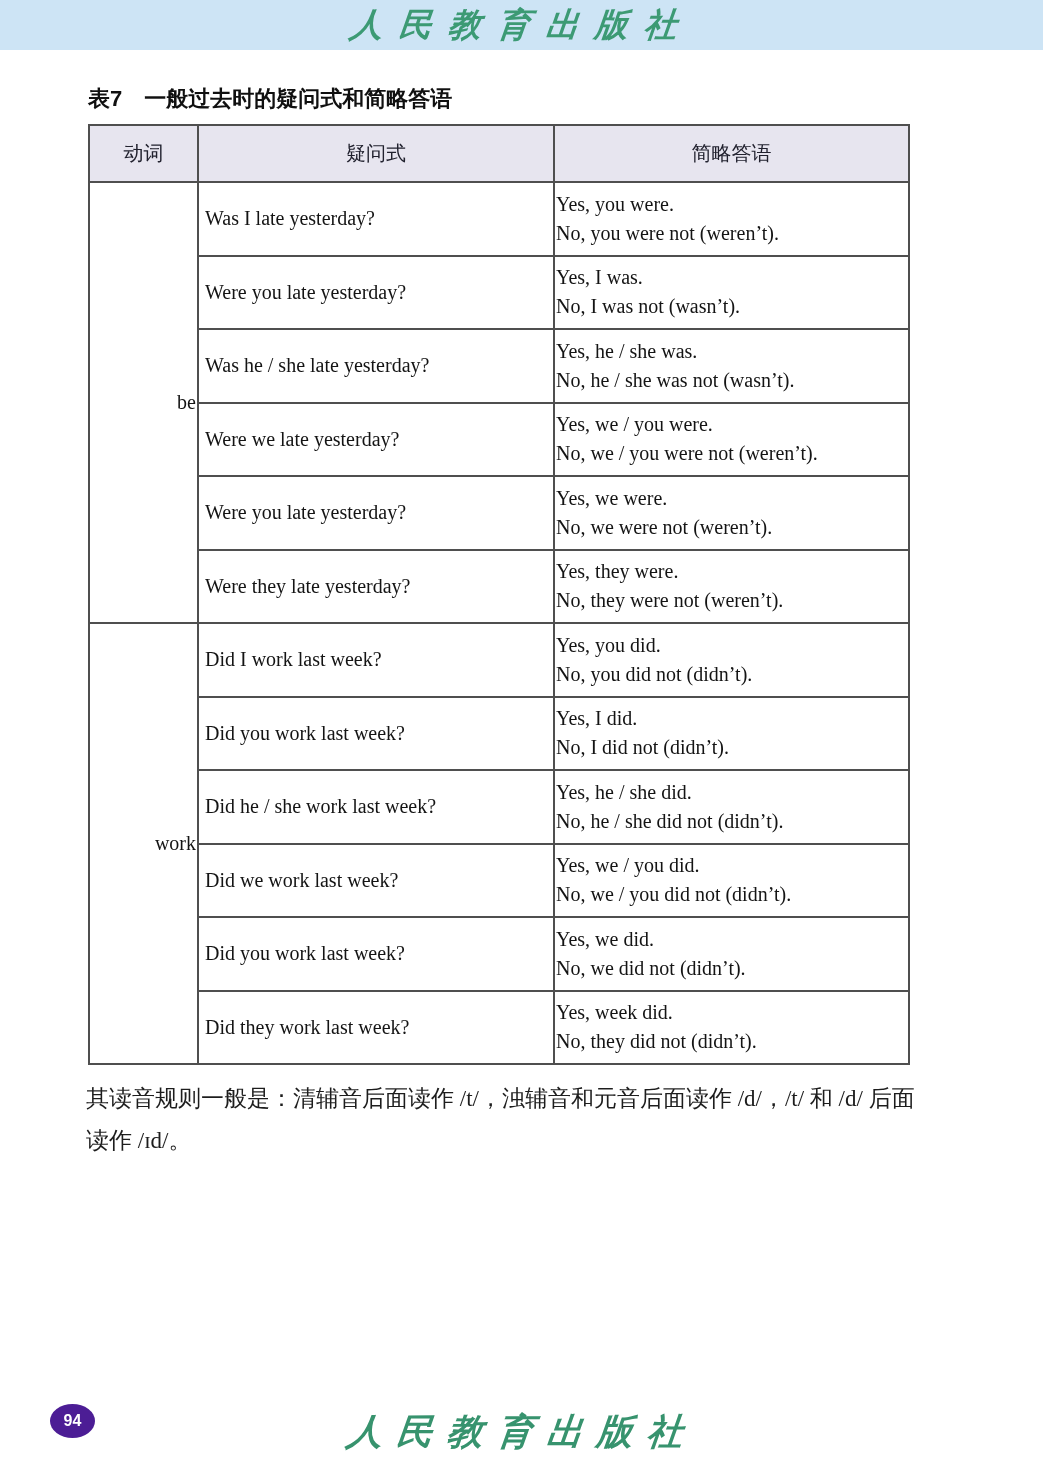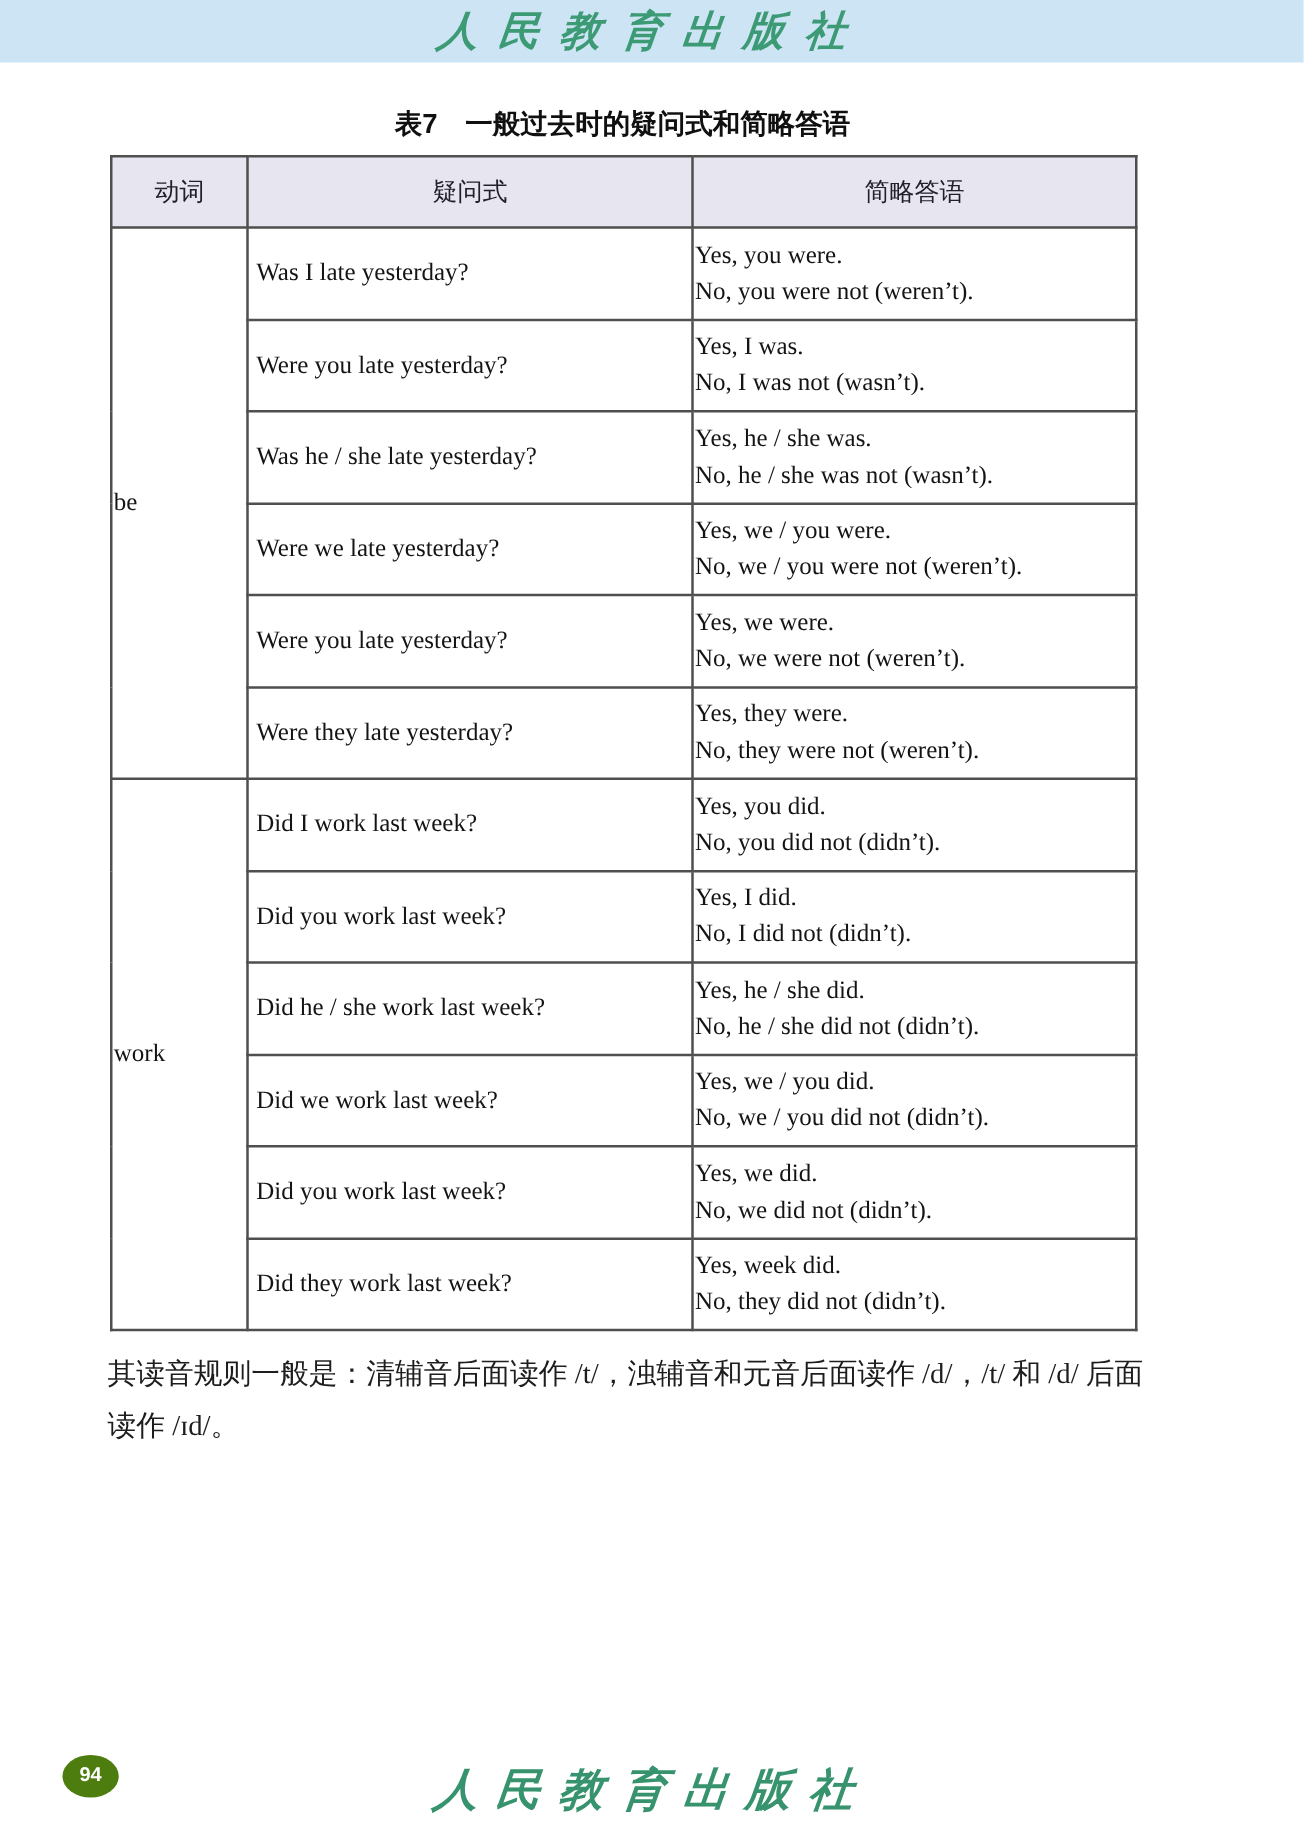--- a/index.html
+++ b/index.html
@@ -22,21 +22,20 @@
     font-style: italic;
     font-weight: bold;
     font-size: 33px;
     letter-spacing: 16px;
     transform: skewX(-6deg);
     white-space: nowrap;
   }
   
   .table-title {
     position: absolute; left: 88px; top: 84px; width: 820px;
-    text-align: center;
     font-family: "Liberation Sans", sans-serif;
     font-weight: bold;
     font-size: 22px;
     color: #101010;
     white-space: nowrap;
   }
   .table-title .title-label { margin-right: 22px; }
   
   table.grammar {
     position: absolute; left: 88px; top: 124px;
@@ -56,21 +55,21 @@
     font-size: 20px;
     color: #21212e;
     text-align: center;
   }
   table.grammar tbody td {
     font-size: 20px;
     color: #141414;
     vertical-align: middle;
   }
   td.verb-cell {
-    text-align: left;
+    text-align: right;
     font-size: 20px;
   }
   td.q-cell {
     height: 73.5px;
     padding-left: 6px;
   }
   td.a-cell {
     line-height: 29px;
   }
   
@@ -85,21 +84,21 @@
     font-family: "Liberation Sans", sans-serif;
     font-weight: bold;
     padding-left: 37px;
     color: #111;
   }
   .section .indent { padding-left: 37px; }
   
   .page-badge {
     position: absolute; left: 50px; top: 1404px;
     width: 45px; height: 34px;
-    background: #4d7c0f;
+    background: #4c1d95;
     border-radius: 50%;
     display: flex; align-items: center; justify-content: center;
     color: #ffffff;
     font-family: "Liberation Sans", sans-serif;
     font-weight: bold;
     font-size: 16px;
   }
   .footer-label {
     position: absolute; left: 104px; top: 1486px;
     color: #1c4193;

